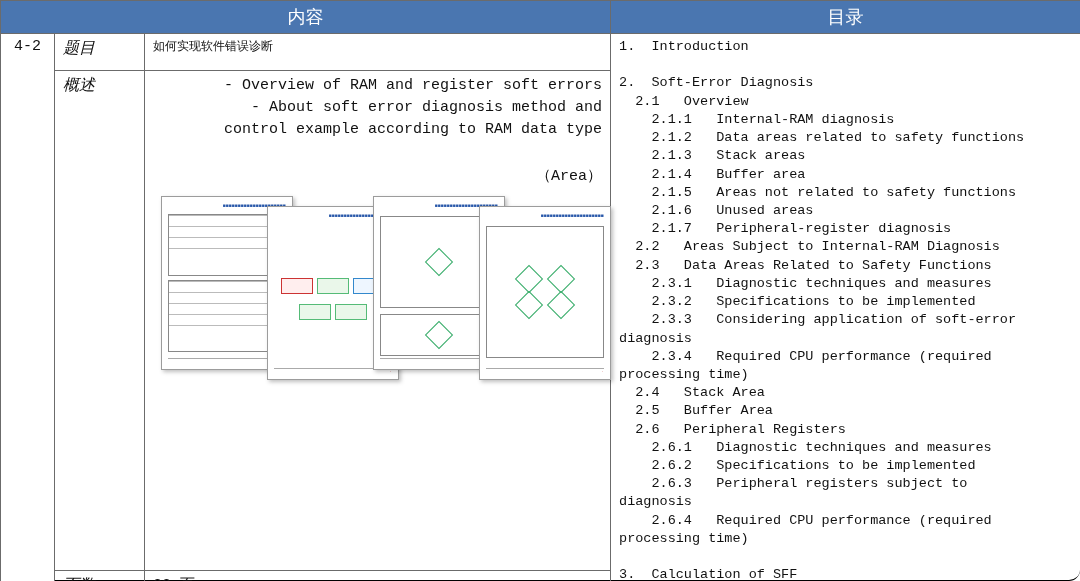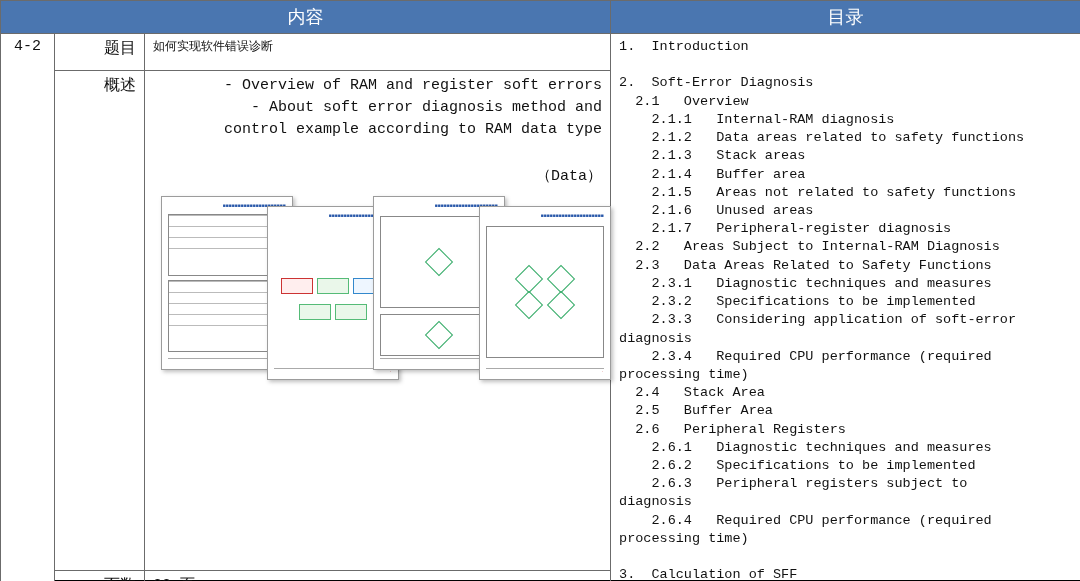--- a/index.html
+++ b/index.html
@@ -9,20 +9,21 @@
     font-family: "MS Gothic", "Courier New", monospace;
     font-size: 14px;
     color: #111;
   }
   .page {
     width: 1080px;
     height: 581px;
     box-sizing: border-box;
     border-bottom: 1.5px solid #000;
     position: relative;
+    border-radius: 11px;
   }
   table.outer {
     width: 100%;
     height: 100%;
     border-collapse: collapse;
     table-layout: fixed;
   }
   table.outer td, table.outer th {
     border: 1px solid #6b6b6b;
     padding: 4px 8px;
@@ -39,23 +40,24 @@
   td.idcell {
     width: 52px;
     text-align: center;
     vertical-align: middle;
     font-size: 15px;
     background:#fff;
     border-top: none;
   }
   td.labelcell {
     width: 88px;
-    text-align: right;
+    text-align: left;
     vertical-align: middle;
     font-size: 16px;
+    font-style: italic;
   }
   td.titlecell {
     font-size: 12px;
     padding: 6px 10px;
   }
   td.desc {
     font-size: 15px;
     line-height: 1.45;
     text-align: right;
   }
@@ -155,21 +157,21 @@
 3.  Calculation of SFF
   3.1   Internal-RAM Areas</div></td>
   </tr>
 
   <tr>
     <td class="labelcell">概述</td>
     <td class="desc">
       <div id="summary-lines" style="white-space: pre;">- Overview of RAM and register soft errors
 - About soft error diagnosis method and
   control example according to RAM data type</div>
-      <div class="img-label">（Data）</div>
+      <div class="img-label">（Area）</div>
       <div class="thumbs">
         <div class="thumb" style="left:0px; top:4px;">
           <span class="bluebar">■■■■■■■■■■■■■■■■■■■■■</span>
           <div class="tbl">
                   <div class="row"></div>
                   <div class="row"></div>
                   <div class="row"></div>
                   <div class="row"></div>
                 </div>
           <div class="tbl" style="height:70px">

